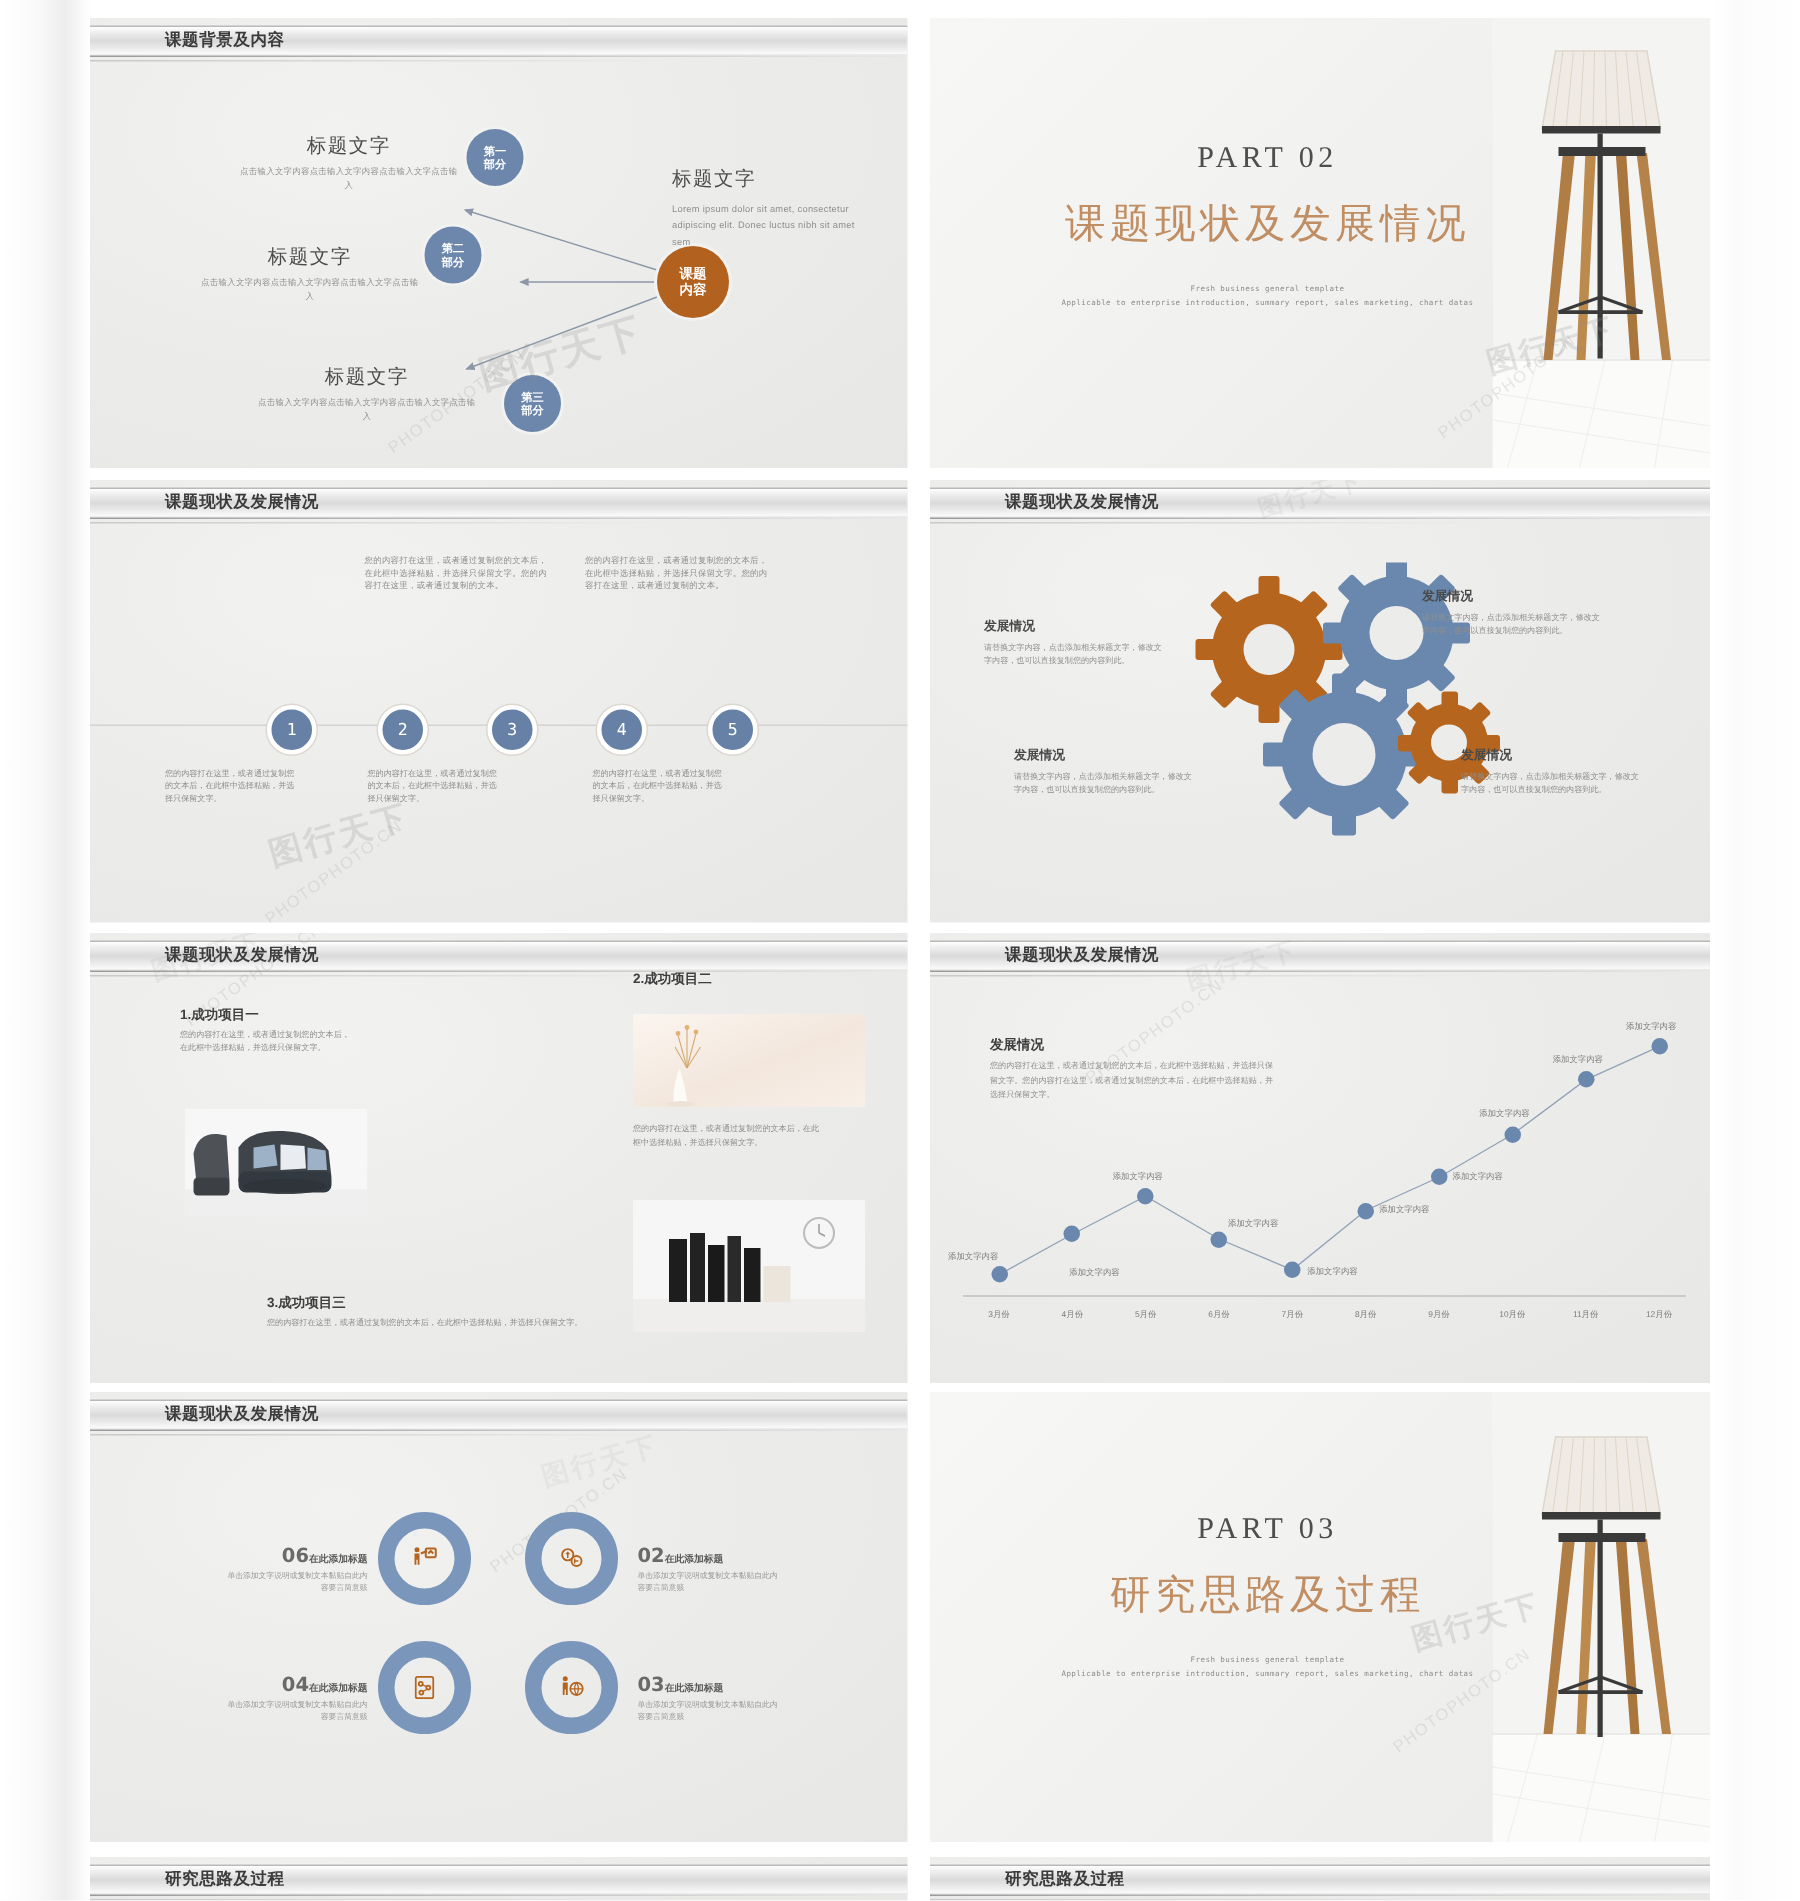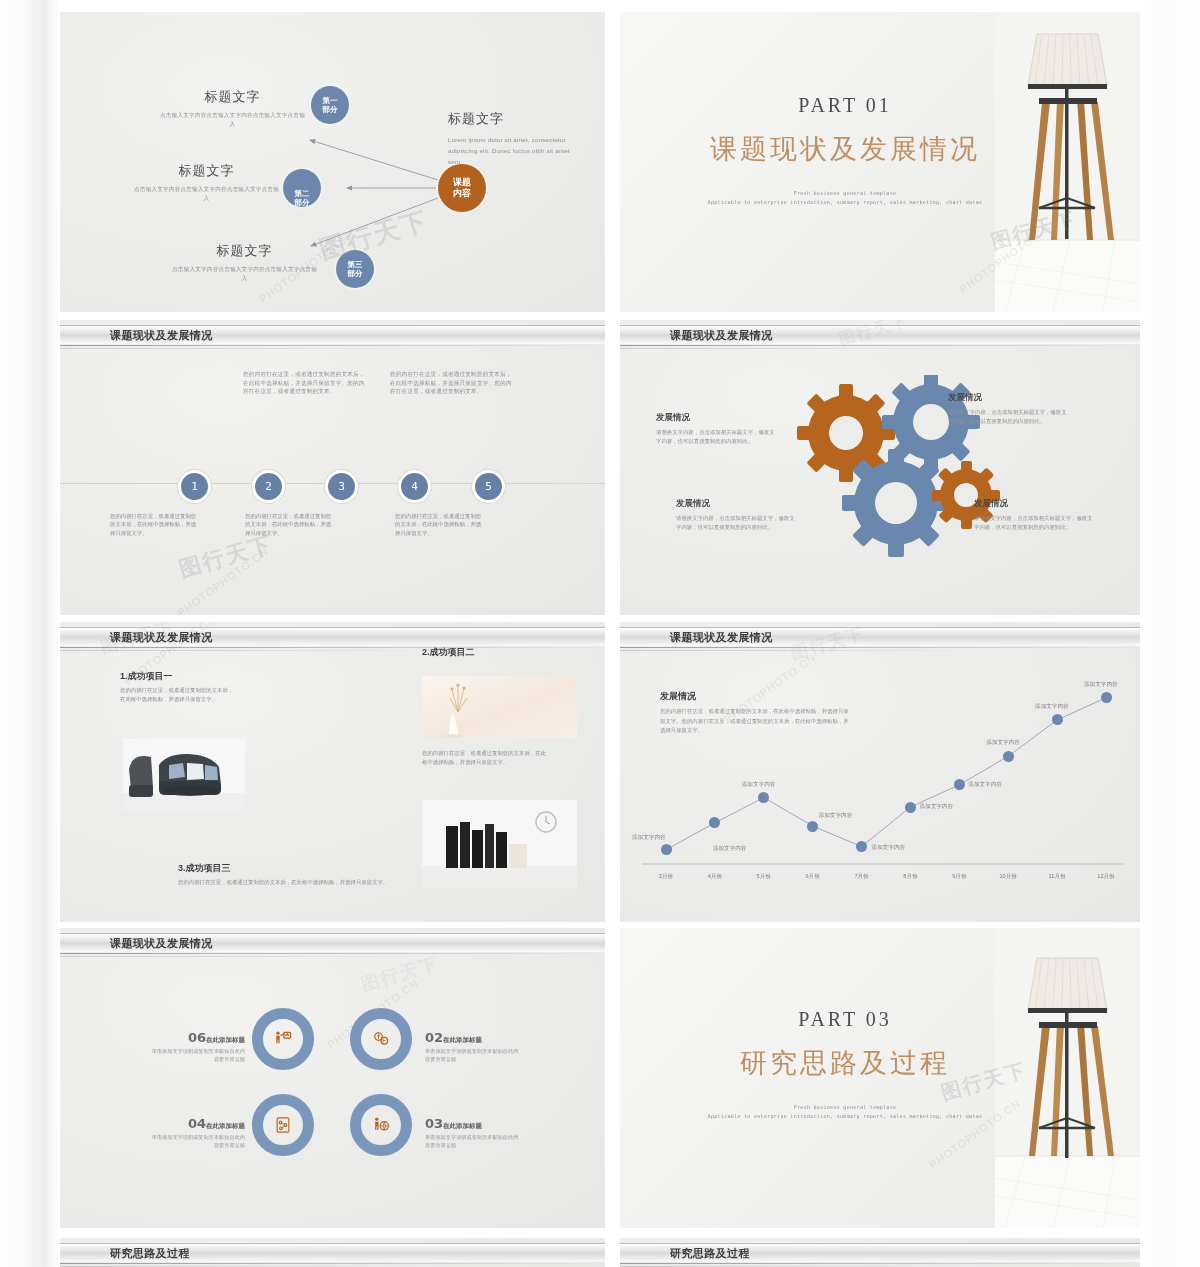--- a/index.html
+++ b/index.html
@@ -93,20 +93,27 @@
 </head>
 <body>
 
 <div class="page-bg"></div>
 <div class="gutter"></div>
 <div class="gutter2"></div>
 
 <div class="sheet">
 
 <div class="slide" style="left:0px;top:12px;width:545px;height:300px;">
+  <div class="hdr">
+    <div class="ln-top"></div>
+        <div class="band"></div>
+    <div class="ln-bot"></div>
+        <div class="ln-bot2"></div>
+    <div class="ttl">课题背景及内容</div>
+  </div>
 
   <svg style="position:absolute;left:0;top:0;width:545px;height:300px;">
     <defs>
       <marker id="ah" markerWidth="7" markerHeight="7" refX="6" refY="3" orient="auto">
         <path d="M0,0 L7,3 L0,6 z" fill="#8c98a8"></path>
       </marker>
     </defs>
     <line x1="378" y1="168" x2="250" y2="128" stroke="#8c98a8" stroke-width="0.9" marker-end="url(#ah)"></line>
     <line x1="378" y1="176" x2="287" y2="176" stroke="#8c98a8" stroke-width="0.9" marker-end="url(#ah)"></line>
     <line x1="378" y1="186" x2="251" y2="234" stroke="#8c98a8" stroke-width="0.9" marker-end="url(#ah)"></line>
@@ -119,21 +126,21 @@
 
   <div class="circ c-blue" style="left:251px;top:74px;width:38px;height:38px;text-align:center;">
     <span>第一</span>
     <span>部分</span>
   </div>
   <div style="position:absolute;left:100px;top:76px;width:145px;text-align:center;">
     <div class="ttl-txt">标题文字</div>
     <div class="body-txt" style="margin-top:5px;">点击输入文字内容点击输入文字内容点击输入文字点击输入</div>
   </div>
 
-  <div class="circ c-blue" style="left:223px;top:157px;width:38px;height:38px;justify-content:flex-end;">
+  <div class="circ c-blue" style="left:223px;top:139px;width:38px;height:38px;">
     <span>第二</span>
     <span>部分</span>
   </div>
   <div style="position:absolute;left:74px;top:150px;width:145px;text-align:center;">
     <div class="ttl-txt">标题文字</div>
     <div class="body-txt" style="margin-top:5px;">点击输入文字内容点击输入文字内容点击输入文字点击输入</div>
   </div>
 
   <div class="circ c-blue" style="left:276px;top:238px;width:38px;height:38px;">
     <span>第三</span>
@@ -148,21 +155,21 @@
     <div class="ttl-txt">标题文字</div>
     <div style="font-size:6.2px;color:#8e8e8e;line-height:11px;margin-top:6px;letter-spacing:.2px;">Lorem ipsum dolor sit amet, consectetur adipiscing elit. Donec luctus nibh sit amet sem</div>
   </div>
 
   <div class="wm" style="left:258px;top:206px;">图行天下</div>
   <div class="wm2" style="left:190px;top:250px;">PHOTOPHOTO.CN</div>
 </div>
 
 <div class="slide plain" style="left:560px;top:12px;width:520px;height:300px;">
   <div style="position:absolute;left:50px;top:82px;width:350px;text-align:center;">
-    <div class="part-no">PART  01</div>
+    <div class="part-no">PART  02</div>
     <div class="part-cn" style="margin-top:14px;">课题现状及发展情况</div>
     <div class="part-en" style="margin-top:22px;">
       <div>Fresh business general template</div>
       <div>Applicable to enterprise introduction, summary report, sales marketing, chart datas</div>
     </div>
   </div>
 
   <div class="lamp" style="left:375px;top:0px;width:145px;height:300px;">
     <svg viewBox="0 0 145 300" style="width:145px;height:300px;">
       <rect x="0" y="0" width="145" height="300" fill="#f4f4f3"></rect>

